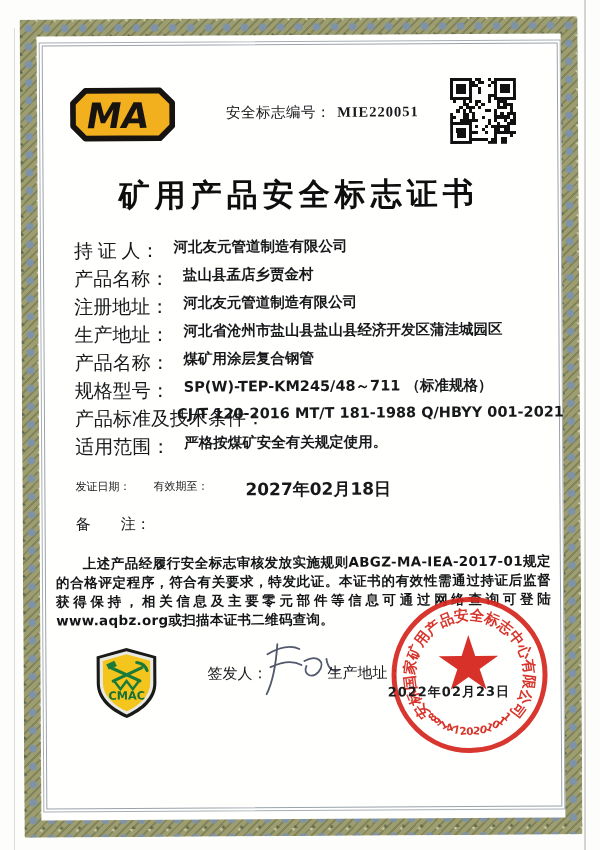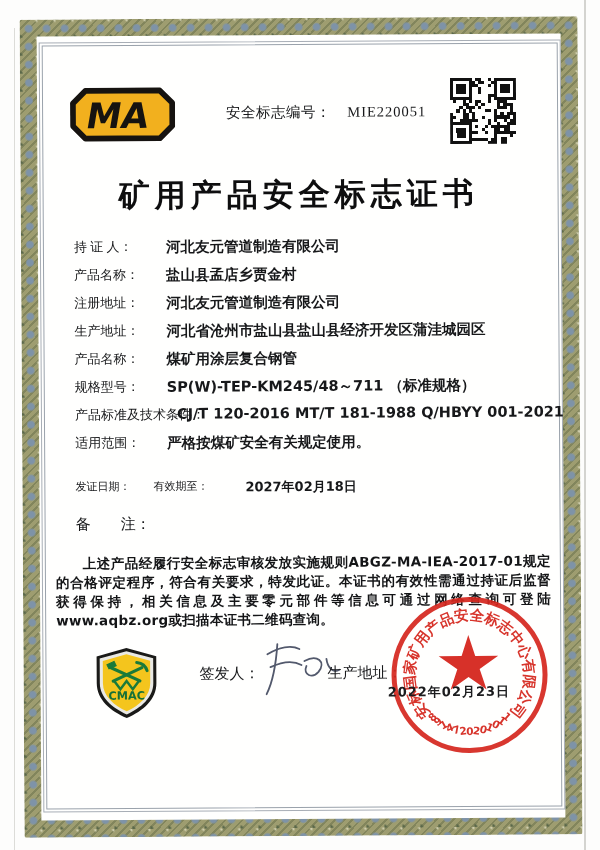--- a/index.html
+++ b/index.html
@@ -21,49 +21,49 @@
       repeating-linear-gradient(135deg, rgba(85,95,60,.38) 0 2px, rgba(0,0,0,0) 2px 6px);
     background-size:18px 18px,18px 18px,18px 18px,auto;
     border-radius:2px;}
   .frame-inner{position:absolute;left:39px;top:35px;right:37px;bottom:31px;background:#fffffe;}
   .rule-box{position:absolute;left:44px;top:44px;right:40px;bottom:42px;
     border:1px solid #9aa2ab;outline:1px solid #a8aeb6;outline-offset:2px;}
 
   
   .ma-logo{position:absolute;left:72px;top:86px;width:105px;height:55px;}
   .cert-no{position:absolute;left:228px;top:103px;font-size:14.5px;letter-spacing:.5px;white-space:nowrap;}
-  .cert-no b{font-weight:400;margin-left:12px;letter-spacing:1px;}
+  .cert-no b{font-weight:700;margin-left:2px;letter-spacing:1px;}
   .qr{position:absolute;left:452px;top:79px;width:66px;height:66px;}
 
   .title{position:absolute;left:0;right:0;top:174px;text-align:center;
     font-size:31px;font-weight:900;letter-spacing:5px;color:#0e0e0f;}
 
   
   .fields{position:absolute;left:75px;top:237px;right:36px;}
   .frow{display:flex;align-items:flex-start;height:28px;white-space:nowrap;}
-  .flabel{min-width:78px;font-size:13px;}
+  .flabel{min-width:78px;font-size:19px;}
   .fvalue{margin-left:14px;font-size:14.5px;font-weight:700;
     font-family:"DejaVu Sans","Liberation Sans",sans-serif;}
   .validity{position:absolute;left:75px;top:478px;display:flex;white-space:nowrap;align-items:flex-start;}
   .validity .flabel2{font-size:11px;min-width:78px;}
   .validity .fval2{margin-left:14px;font-size:14.5px;font-weight:700;width:148px;
     font-family:"DejaVu Sans","Liberation Sans",sans-serif;}
-  .validity .fval3{margin-left:14px;font-size:13px;font-weight:700;
+  .validity .fval3{margin-left:14px;font-size:17px;font-weight:700;
     font-family:"DejaVu Sans","Liberation Sans",sans-serif;}
   .remark{position:absolute;left:75px;top:514px;font-size:15px;}
 
   
   .statement{position:absolute;left:55px;right:50px;top:553px;
     font-size:13.5px;font-weight:700;line-height:19px;letter-spacing:.3px;
     text-align:justify;text-indent:2em;color:#141517;
     font-family:"DejaVu Sans","Liberation Sans",sans-serif;}
 
   
   .cmac{position:absolute;left:92px;top:646px;width:66px;height:72px;}
-  .signer-label{position:absolute;left:198px;top:664px;font-size:15px;}
+  .signer-label{position:absolute;left:206px;top:664px;font-size:15px;}
   .signature{position:absolute;left:246px;top:634px;width:98px;height:70px;}
   .dept-label{position:absolute;left:326px;top:664px;font-size:15px;}
 
   .seal{position:absolute;left:388px;top:596px;width:160px;height:160px;}
   .seal-ring{position:absolute;left:2px;top:2px;width:146px;height:146px;border-radius:50%;
     border:5px solid var(--seal-red,#d5261d);opacity:.92;}
   .seal-star{position:absolute;left:48px;top:40px;width:62px;height:60px;opacity:.95;
     background:var(--seal-red,#d5261d);
     clip-path:polygon(50% 0%,61% 35%,98% 35%,68% 57%,79% 91%,50% 70%,21% 91%,32% 57%,2% 35%,39% 35%);}
   .seal-chars span{position:absolute;left:50%;top:50%;width:18px;height:18px;margin:-9px 0 0 -9px;

